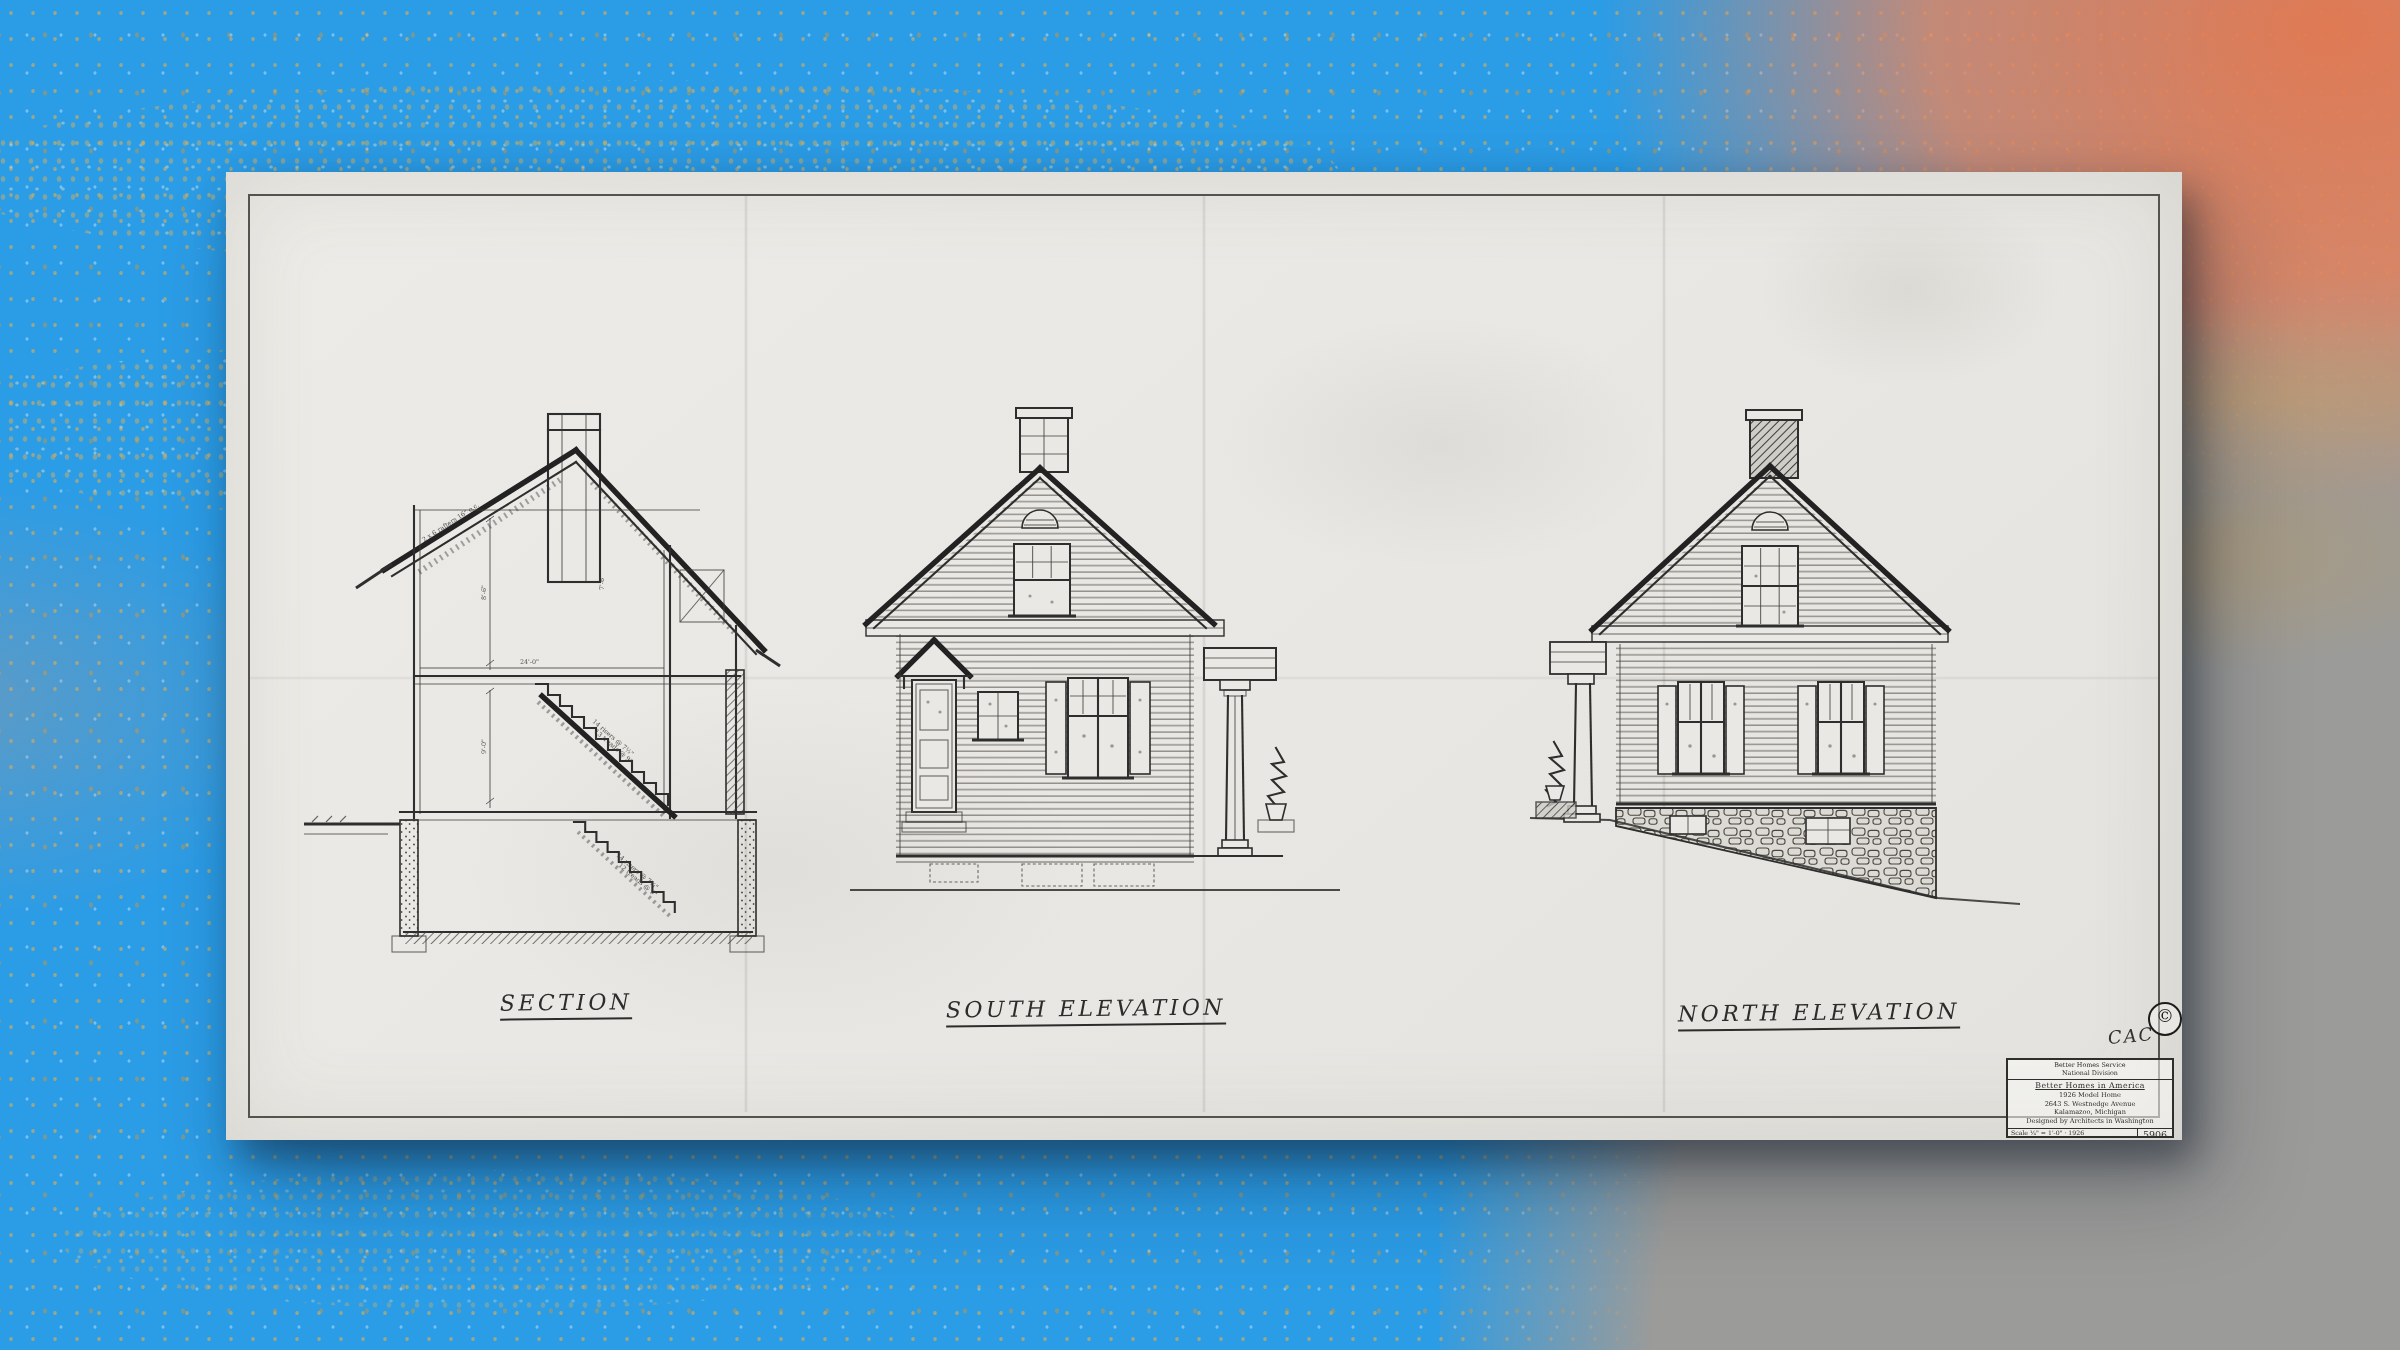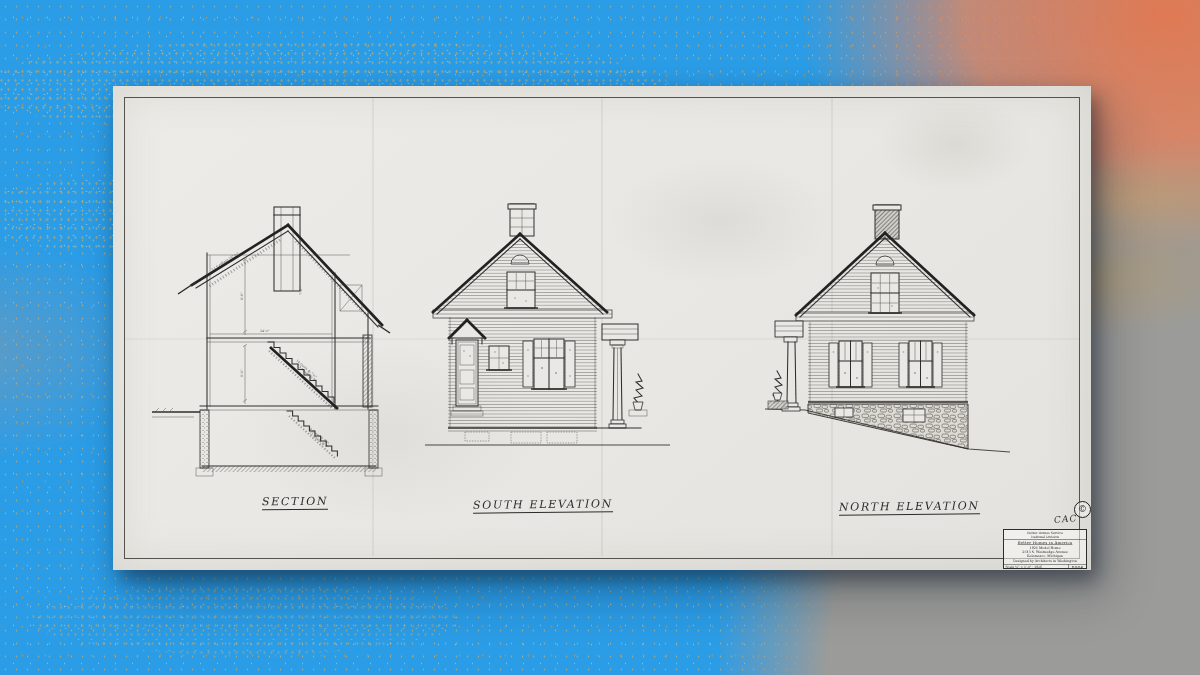--- a/index.html
+++ b/index.html
@@ -407,21 +407,21 @@
         <rect x="17" y="204" width="18" height="4" class="fillpaper" stroke="#2e2e2e" stroke-width=".8"></rect>
       </g>
 
       <g>
         <path d="M12,168 l4,7 -6,1 7,6 -7,2 6,6 -8,2 5,6 -4,2" class="ln" stroke-width=".9"></path>
         <path d="M8,190 h9 l-2,7 h-5 z" class="fillpaper" stroke="#2e2e2e" stroke-width=".8"></path>
         <rect x="3" y="198" width="20" height="8" fill="url(#no-chim)" stroke="#2e2e2e" stroke-width=".7" opacity=".8"></rect>
       </g>
     </svg>
 
-    <div class="drw-label" style="left:149px;top:409px">Section</div>
+    <div class="drw-label" style="left:137px;top:409px">Section</div>
     <div class="drw-label" style="left:360px;top:412px">South Elevation</div>
     <div class="drw-label" style="left:726px;top:414px">North Elevation</div>
 
     <div class="initials">CAC</div>
     <div class="stamp">
       <span>©</span>
     </div>
     <div class="tblock">
       <div class="tb-head">
         <div>Better Homes Service</div>

